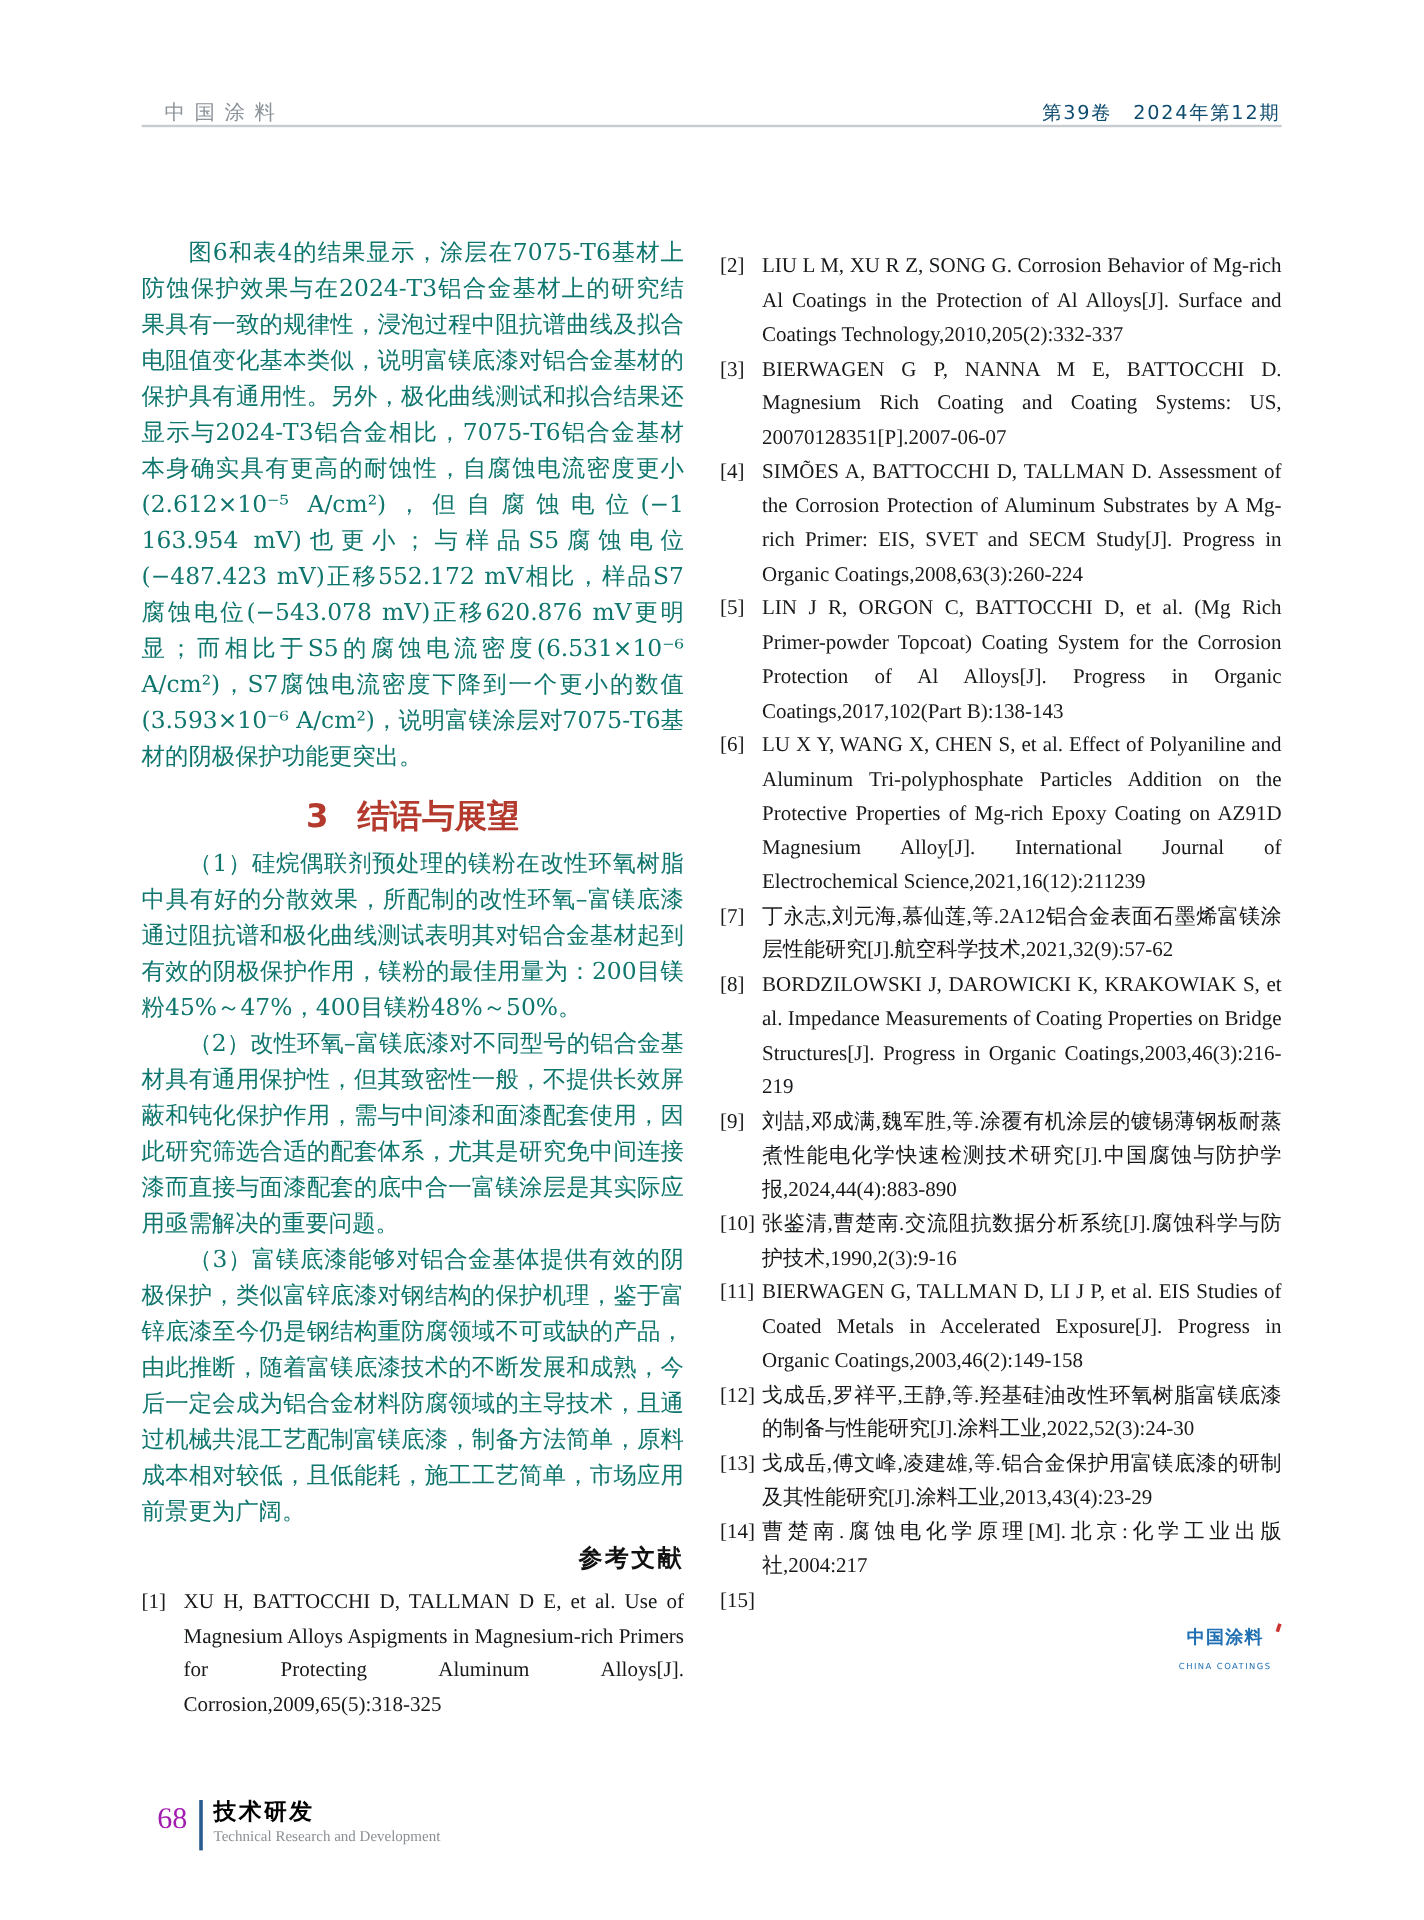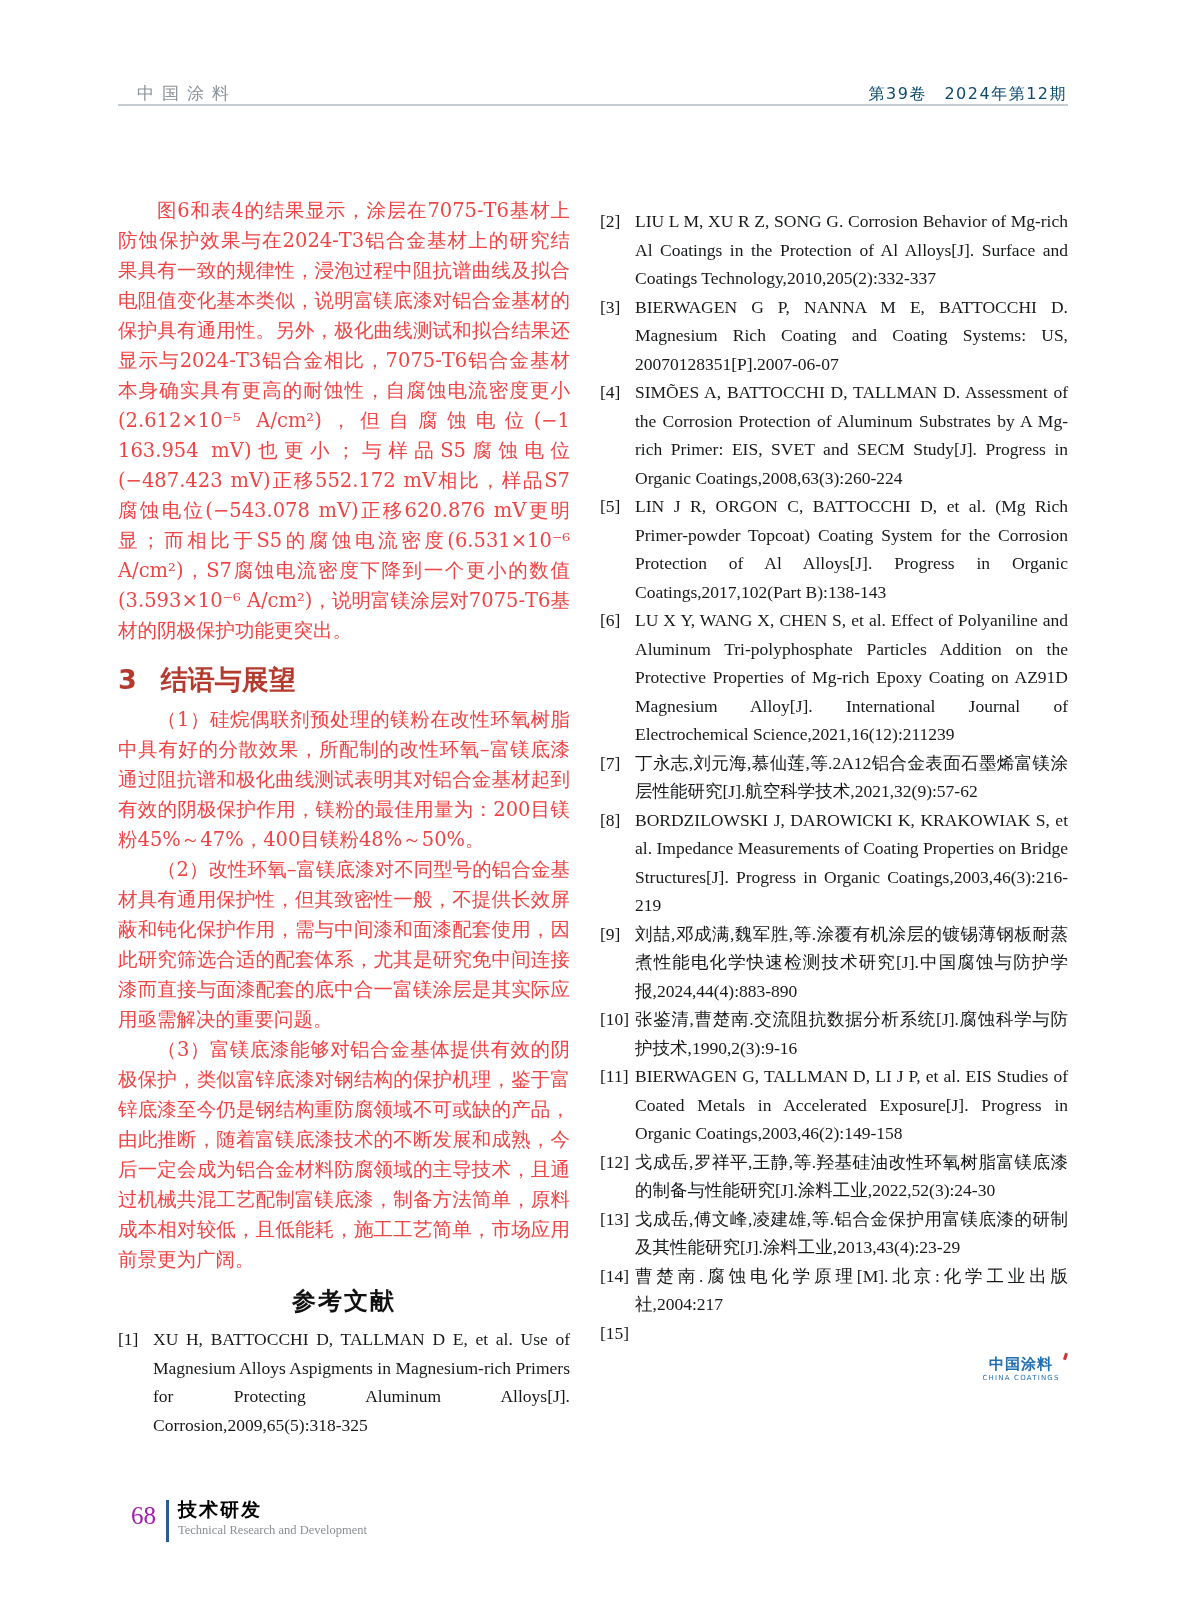--- a/index.html
+++ b/index.html
@@ -20,50 +20,50 @@
   }
   .hdr-rule {
     position:absolute; left:118px; width:950px; top:104px; height:2px; background:#c7ccd0;
   }
   
   .col { position:absolute; text-align:justify; }
   .col-left  { left:118px; top:196px; width:452px; }
   .col-right { left:600px; top:207px; width:468px; }
   .body-para {
     margin:0; font-size:19.5px; line-height:30px; text-indent:2em;
-    color:#ef4444; font-family:"DejaVu Serif","Liberation Serif",serif;
+    color:#0f766e; font-family:"DejaVu Serif","Liberation Serif",serif;
   }
   .section-heading {
     margin:16px 0 7px 0; font-family:"DejaVu Sans","Liberation Sans",sans-serif;
-    font-weight:bold; font-size:27px; color:#b43a2e; text-indent:0; text-align:left;
+    font-weight:bold; font-size:27px; color:#b43a2e; text-indent:0; text-align:center;
   }
   .sec-num { margin-right:24px; }
   .refs-heading {
-    margin:10px 0 8px 0; text-align:center; font-family:"DejaVu Sans","Liberation Sans",sans-serif;
-    font-weight:bold; font-size:24px; color:#111; letter-spacing:2px;
+    margin:10px 0 8px 0; text-align:right; font-family:"DejaVu Sans","Liberation Sans",sans-serif;
+    font-weight:bold; font-size:20px; color:#111; letter-spacing:2px;
   }
   .ref-item {
     position:relative; padding-left:35px; margin:0;
     font-size:17.5px; line-height:28.5px; text-align:justify;
     font-family:"Liberation Serif","DejaVu Serif",serif; color:#16181a;
   }
   .ref-num { position:absolute; left:0; top:0; }
   
   .logo { position:absolute; left:981px; top:1356px; width:80px; text-align:center; }
   .logo-cn {
     display:block; position:relative; font-family:"DejaVu Sans","Liberation Sans",sans-serif;
     font-weight:bold; font-size:15px; color:#1f6fb2; letter-spacing:1px; line-height:17px;
   }
   .logo-tick {
     position:absolute; right:-6px; top:-3px; width:3px; height:7px;
     background:#cc3433; transform:rotate(18deg);
   }
   .logo-en {
     display:block; font-family:"DejaVu Sans","Liberation Sans",sans-serif;
-    font-size:7px; color:#1f6fb2; letter-spacing:1.2px; margin-top:1px; white-space:nowrap;text-align:center;
+    font-size:7px; color:#1f6fb2; letter-spacing:1.2px; margin-top:12px; white-space:nowrap;text-align:center;
   }
   
   .ft-pagenum {
     position:absolute; left:131px; top:1502px; font-size:25px; color:#a21caf;
     font-family:"Liberation Serif","DejaVu Serif",serif;
   }
   .ft-bar { position:absolute; left:166px; top:1500px; width:3px; height:42px; background:#2b5c90; }
   .ft-cn {
     position:absolute; left:178px; top:1497px; font-size:19px; font-weight:bold;
     color:#000000; letter-spacing:2px; font-family:"DejaVu Sans","Liberation Sans",sans-serif;

